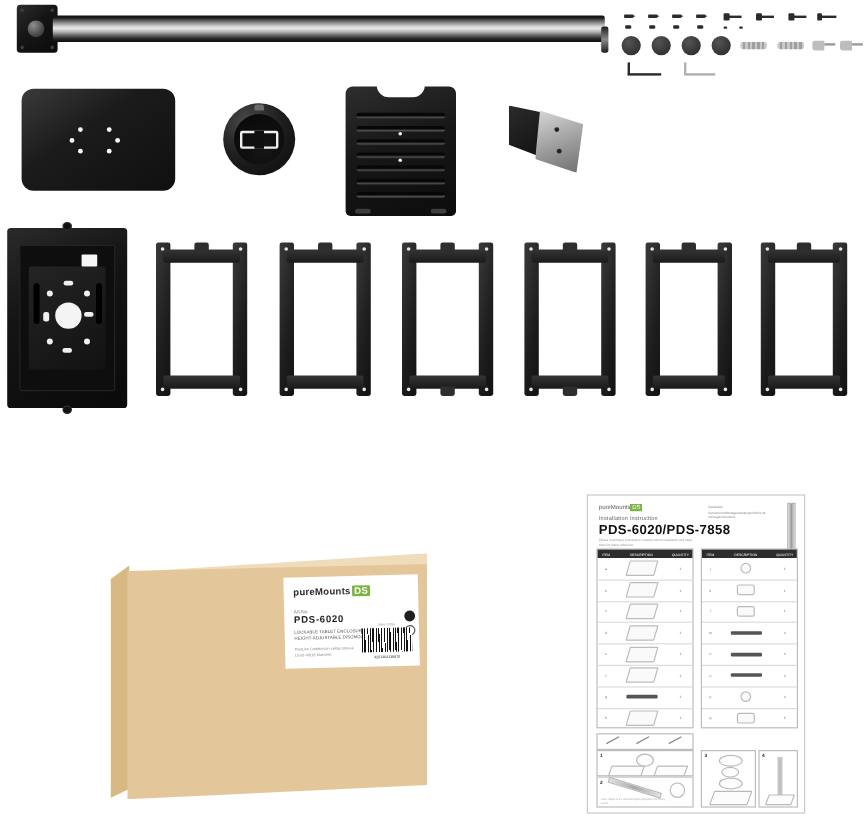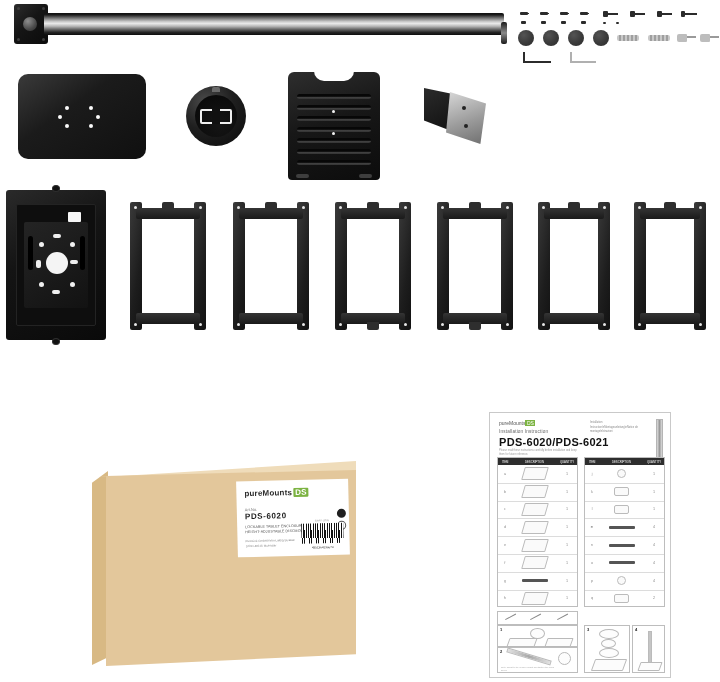--- a/index.html
+++ b/index.html
@@ -611,21 +611,21 @@
       <div class="barcode"></div>
       <div class="barcode-num">4251364136670</div>
     </div>
   </div>
 
   <div class="abs" id="manual">
     <div class="m-logo">
       <span>pureMounts</span><span class="ds">DS</span>
     </div>
     <div class="m-sub">Installation Instruction</div>
-    <div class="m-title">PDS-6020/PDS-6021</div>
+    <div class="m-title">PDS-6020/PDS-7858</div>
     <div class="m-tiny">Please read these instructions carefully before installation and keep them for future reference.</div>
     <div class="m-rightnote">Installation Instruction\nMontageanleitung\nNotice de montage\nIstruzioni</div>
     <div class="m-pole-thumb"></div>
 
     <div class="m-table left">
       <div class="m-thead">
         <span class="c1">ITEM</span>
         <span class="c2">DESCRIPTION</span>
         <span class="c3">QUANTITY</span>
       </div>

